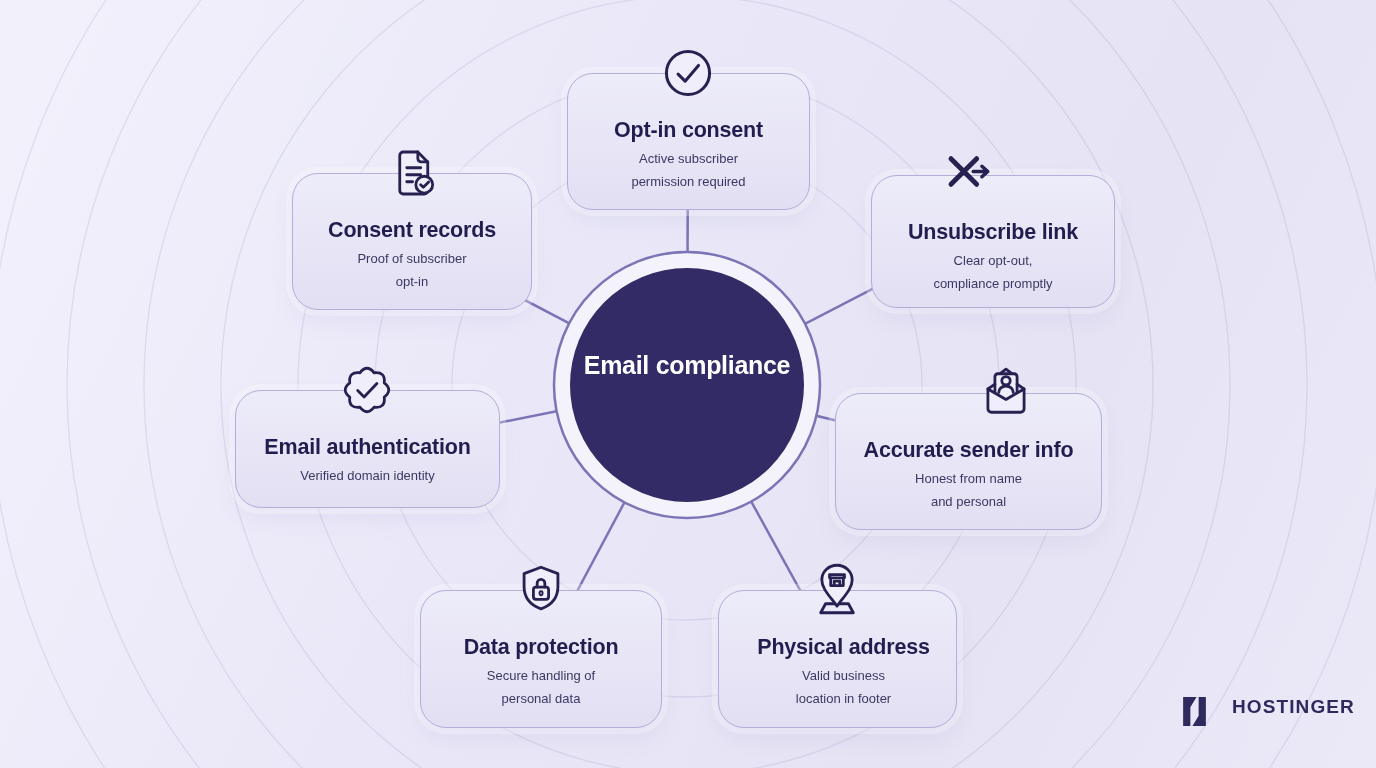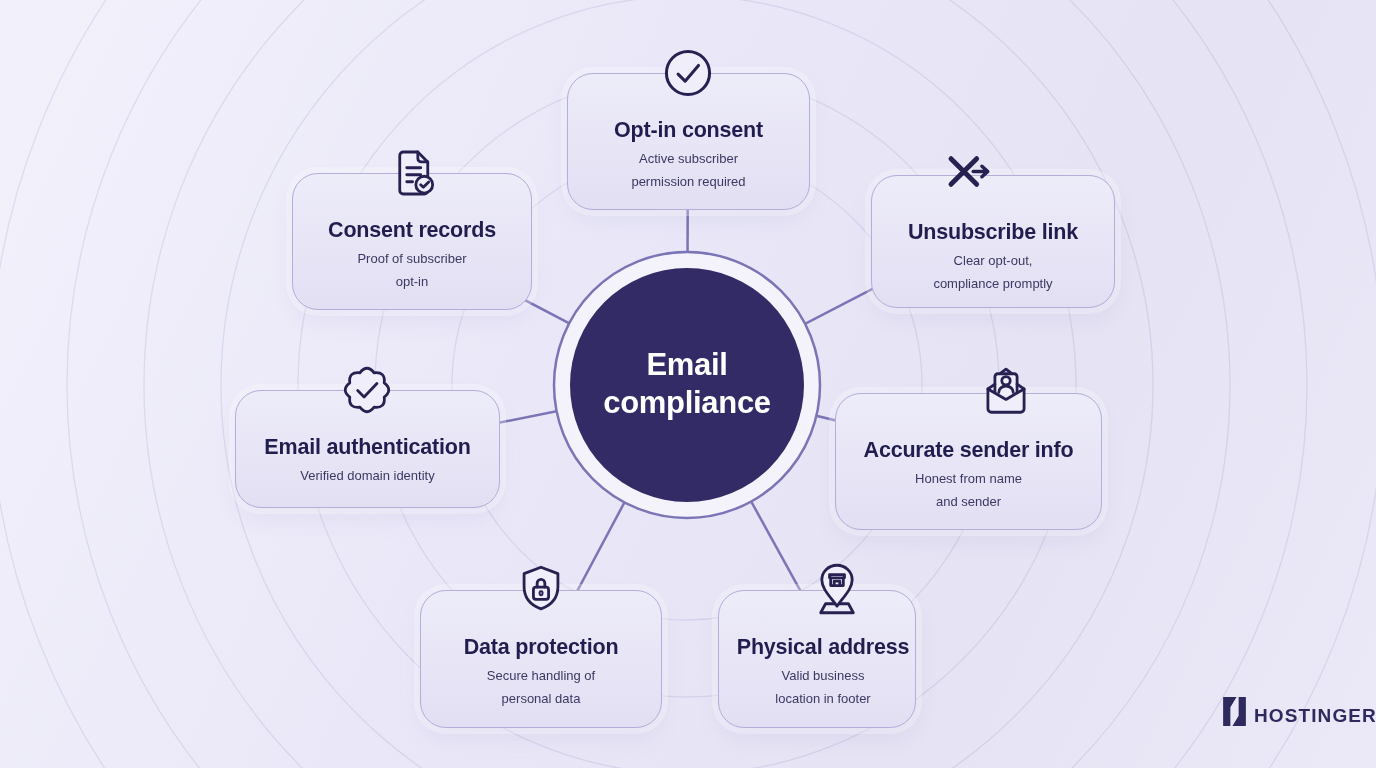--- a/index.html
+++ b/index.html
@@ -18,37 +18,37 @@
     box-shadow:0 0 0 6px rgba(255,255,255,0.28), 0 10px 24px rgba(90,80,160,0.08);
     display:flex; flex-direction:column; align-items:center;
     padding-top:43px; text-align:center;
   }
   .c1{left:567px;top:73px;width:243px;height:137px;}
   .c2{left:292px;top:173px;width:240px;height:137px;}
   .c3{left:843px;top:175px;width:244px;height:133px;margin-left:28px;}
   .c4{left:235px;top:390px;width:265px;height:118px;}
   .c5{left:835px;top:393px;width:267px;height:137px;}
   .c6{left:420px;top:590px;width:242px;height:138px;}
-  .c7{left:718px;top:590px;width:198px;height:138px;padding-left:12px;}
+  .c7{left:718px;top:590px;width:239px;height:138px;padding-left:12px;}
 
   .card .title { font-size:21.5px; font-weight:700; color:#211d4e; line-height:26px; letter-spacing:-0.2px; white-space:nowrap; }
   .card .desc  { font-size:13px; color:#3b3863; line-height:23px; margin-top:4px; }
 
   .icon { position:absolute; width:56px; height:56px; }
   .i1{left:660px;top:45px;} .i2{left:384px;top:145px;} .i3{left:937px;top:147px;}
   .i4{left:339px;top:362px;} .i5{left:978px;top:365px;}
   .i6{left:513px;top:562px;} .i7{left:809px;top:562px;}
 
   .center-label {
     position:absolute; z-index:2; left:577px; top:346px; width:220px;
-    text-align:center; font-size:31px; font-weight:700; color:#ffffff;
+    text-align:center; font-size:25px; font-weight:700; color:#ffffff;
     line-height:38px; letter-spacing:-0.3px;
   }
 
-  .logo { position:absolute; z-index:4; left:1222px; top:696px; display:flex; align-items:flex-end; gap:7px; }
+  .logo { position:absolute; z-index:4; left:1182px; top:696px; display:flex; align-items:flex-start; gap:25px; }
   .logo-text { font-size:19px; font-weight:700; letter-spacing:1.1px; color:#2e2a5e; }
 </style>
 </head>
 <body>
 
 <div class="stage">
 
   <svg class="layer" viewBox="0 0 1376 768">
     <g fill="none" stroke="#6d65ab" stroke-opacity="0.14" stroke-width="1.3">
       <circle cx="687" cy="385" r="235"></circle>
@@ -100,21 +100,21 @@
       <div class="title">Email authentication</div>
       <div class="desc">
         <div>Verified domain identity</div>
         <div></div>
       </div>
     </div>
     <div class="card c5">
       <div class="title">Accurate sender info</div>
       <div class="desc">
         <div>Honest from name</div>
-        <div>and sender</div>
+        <div>and personal</div>
       </div>
     </div>
     <div class="card c6">
       <div class="title">Data protection</div>
       <div class="desc">
         <div>Secure handling of</div>
         <div>personal data</div>
       </div>
     </div>
     <div class="card c7">

